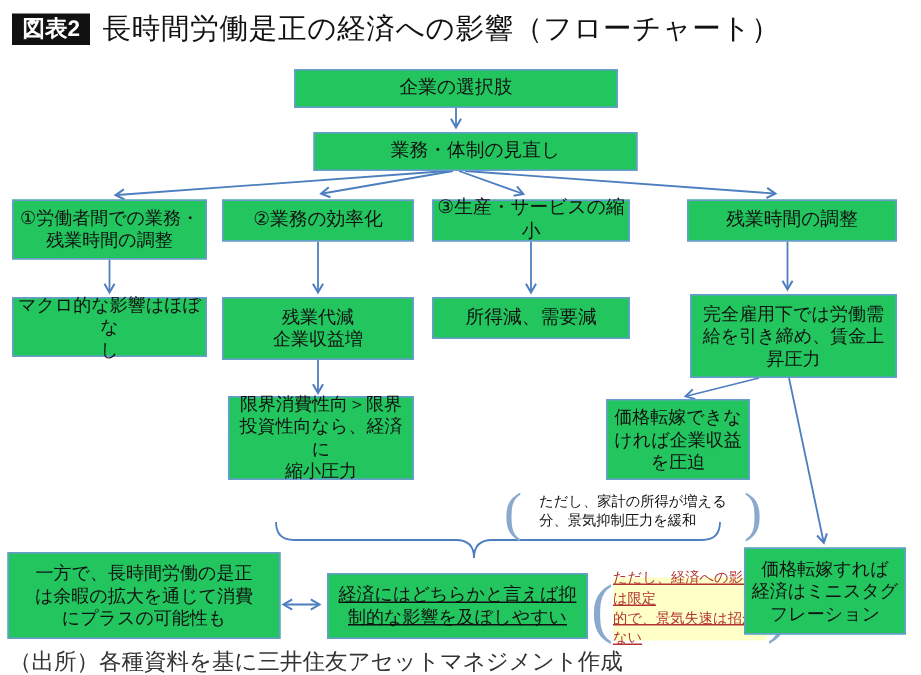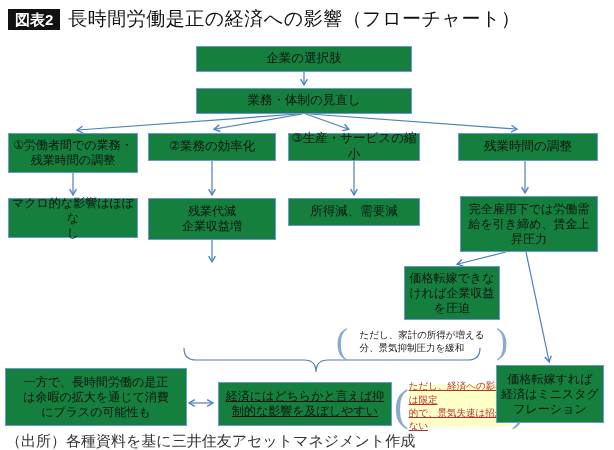--- a/index.html
+++ b/index.html
@@ -3,26 +3,26 @@
 <meta charset="utf-8">
 <style>
   html,body{margin:0;padding:0;background:#fff;}
   #stage{position:relative;width:614px;height:450px;background:#fff;overflow:hidden;
          font-family:"Liberation Sans","DejaVu Sans",sans-serif;color:#111;}
   
   .hdr{position:absolute;left:8px;top:6px;display:flex;align-items:center;gap:8px;}
   .badge{background:#111;color:#fff;font-weight:bold;font-size:15px;padding:3px 7px;line-height:1;}
   .title{font-size:19px;font-weight:normal;letter-spacing:0.5px;}
   
-  .node{position:absolute;border:1px solid #6b9bd2;background:#15803d;display:flex;
+  .node{position:absolute;border:1px solid #6b9bd2;background:#22c55e;display:flex;
         align-items:center;justify-content:center;text-align:center;
         white-space:pre-line;font-size:12px;line-height:1.25;padding:2px;box-sizing:border-box;z-index:2;}
   .one{font-size:12.5px;}
   #n-choice {left:196px;top:46px; width:216px;height:26px;}
-  #n-review {left:196px;top:88px; width:216px;height:26px;}
+  #n-review {left:209px;top:88px; width:216px;height:26px;}
   #n-branch1{left:8px;  top:133px;width:130px;height:40px;}
   #n-branch2{left:148px;top:133px;width:128px;height:28px;}
   #n-branch3{left:288px;top:133px;width:132px;height:28px;}
   #n-branch4{left:458px;top:133px;width:140px;height:28px;}
   #n-result1{left:8px;  top:198px;width:130px;height:40px;font-family:Liberation Serif, serif;}
   #n-result2{left:148px;top:198px;width:128px;height:42px;}
   #n-result3{left:288px;top:198px;width:132px;height:28px;}
   #n-result4{left:460px;top:196px;width:138px;height:56px;}
   #n-sub2   {left:152px;top:264px;width:124px;height:56px;}
   #n-sub4   {left:404px;top:266px;width:96px; height:54px;}
@@ -87,20 +87,23 @@
   <div class="node one" id="n-branch3">③生産・サービスの縮小</div>
   <div class="node one" id="n-branch4">残業時間の調整</div>
   <div class="node" id="n-result1">マクロ的な影響はほぼな
 し</div>
   <div class="node" id="n-result2">残業代減
 企業収益増</div>
   <div class="node one" id="n-result3">所得減、需要減</div>
   <div class="node" id="n-result4">完全雇用下では労働需
 給を引き締め、賃金上
 昇圧力</div>
+  <div class="node" id="n-sub2">限界消費性向＞限界
+投資性向なら、経済に
+縮小圧力</div>
   <div class="node" id="n-sub4">価格転嫁できな
 ければ企業収益
 を圧迫</div>
 
   <div class="pnote" id="note1">
     <span class="paren">(</span>
     <span class="txt">ただし、家計の所得が増える
 分、景気抑制圧力を緩和</span>
     <span class="paren">)</span>
   </div>

